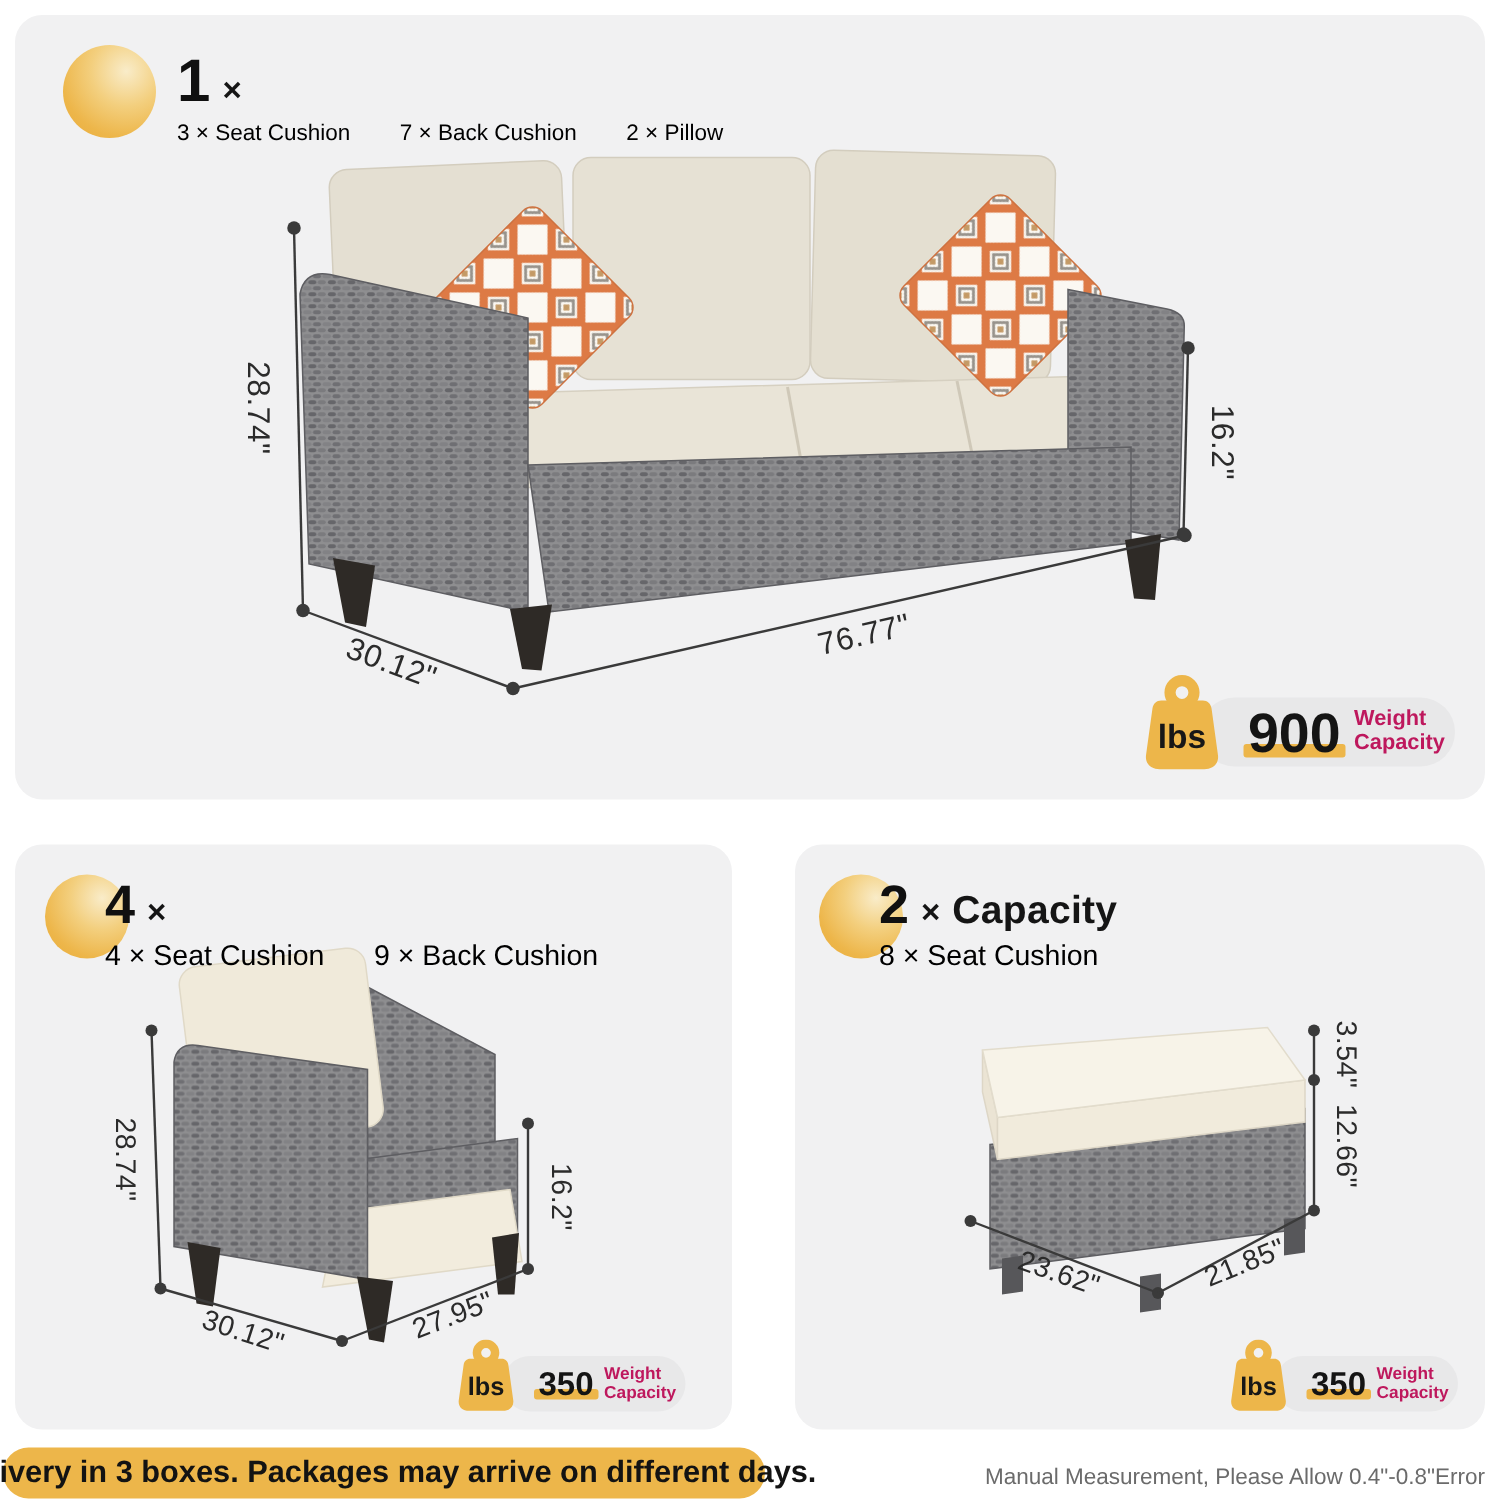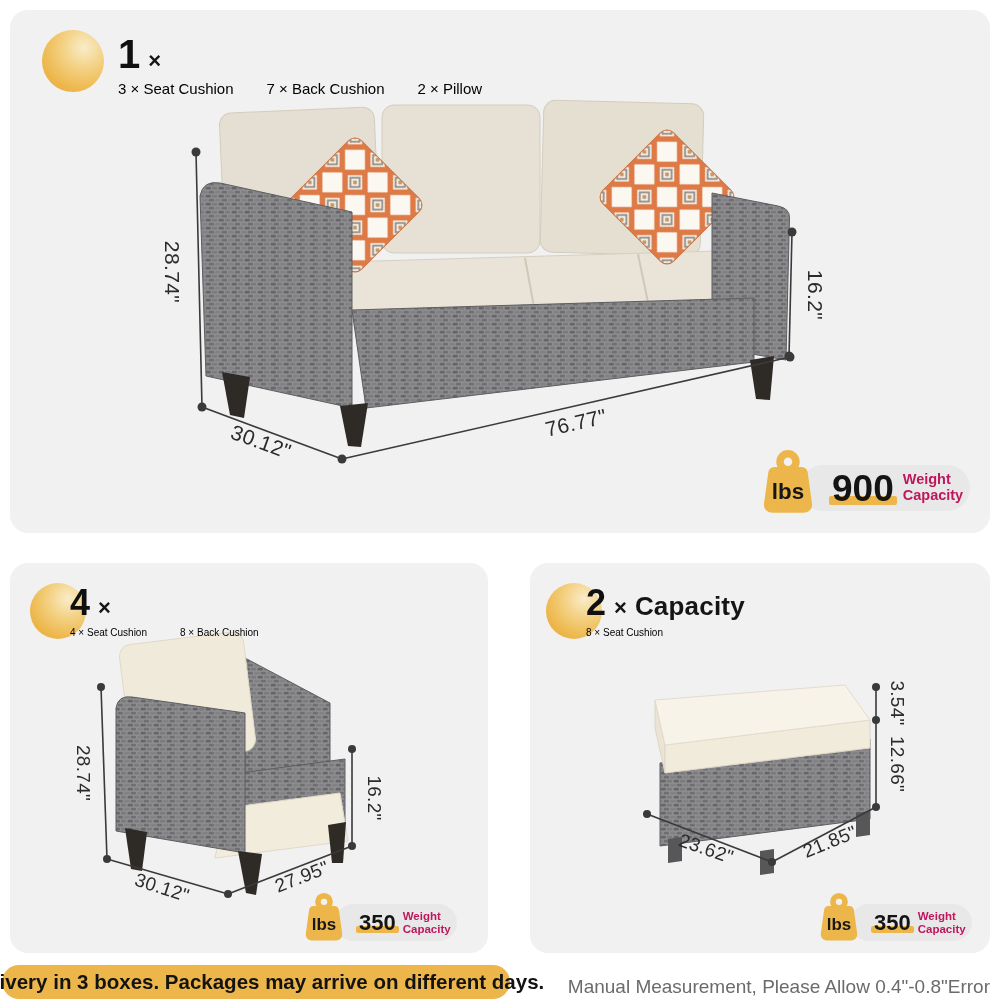--- a/index.html
+++ b/index.html
@@ -23,21 +23,21 @@
   .panel-chair .qty-circle,.panel-ottoman .qty-circle{left:-10px;top:-2px;width:56px;height:56px;}
   .head-text{position:relative;padding-left:66px;}
   .panel-chair .head-text,.panel-ottoman .head-text{padding-left:30px;}
   .title-row{display:flex;align-items:baseline;gap:8px;line-height:1;}
   .qty{font-size:40px;font-weight:800;color:#101010;}
   .times{font-size:22px;font-weight:700;}
   .ptitle{font-size:28px;font-weight:700;letter-spacing:.2px;}
   .panel-chair .qty,.panel-ottoman .qty{font-size:36px;}
   .panel-chair .ptitle,.panel-ottoman .ptitle{font-size:26px;}
   .includes{display:flex;gap:33px;margin-top:6px;font-size:15px;color:#000000;}
-  .panel-chair .includes,.panel-ottoman .includes{font-size:10px;}
+  .panel-chair .includes,.panel-ottoman .includes{font-size:19px;}
 
   
   .badge{position:absolute;z-index:3;}
   .badge .pill{position:absolute;background:#E8E8E9;display:flex;align-items:center;}
   .badge .kettle{position:absolute;left:0;top:0;}
   .badge .value{position:relative;z-index:0;font-weight:800;color:#141414;line-height:1;}
   .badge .value::after{content:"";position:absolute;z-index:-1;left:-3px;right:-3px;bottom:2px;
       height:9px;background:#EDB64A;border-radius:2px;}
   .badge .caption{font-weight:700;line-height:1.08;color:#be185d;}
   .badge-sofa{left:750px;top:440px;width:212px;height:78px;}
@@ -55,21 +55,21 @@
   
   .dim{font-size:21px;fill:#2B2B2B;letter-spacing:.4px;}
   .dim-s{font-size:19px;fill:#2B2B2B;letter-spacing:.3px;}
   .dline{stroke:#3A3A3A;stroke-width:1.6;}
   .ddot{fill:#3A3A3A;}
 
   
   .delivery-pill{position:absolute;left:2px;top:965px;width:508px;height:34px;background:#EDB64A;
      border-radius:17px;display:flex;align-items:center;justify-content:center;
      font-size:20.5px;font-weight:bold;color:#131313;white-space:nowrap;}
-  .measure-note{position:absolute;right:10px;top:976px;font-size:19px;color:#6B6B6B;}
+  .measure-note{position:absolute;right:10px;top:976px;font-size:15px;color:#6B6B6B;}
 </style>
 </head>
 <body>
 
 <div class="page">
 
   <div class="panel panel-sofa">
     <div class="head">
       <div class="qty-circle"></div>
       <div class="head-text">
@@ -169,21 +169,21 @@
   <div class="panel panel-chair">
     <div class="head">
       <div class="qty-circle"></div>
       <div class="head-text">
         <div class="title-row">
           <span class="qty">4</span>
           <span class="times">×</span>
         </div>
         <div class="includes">
           <span>4 × Seat Cushion</span>
-          <span>8 × Back Cushion</span>
+          <span>9 × Back Cushion</span>
         </div>
       </div>
     </div>
 
     <svg class="scene" width="478" height="390" viewBox="0 0 478 390">
       <defs>
         <pattern id="wkB" width="13" height="8" patternUnits="userSpaceOnUse">
           <rect width="13" height="8" fill="#8E8E90"></rect>
           <rect x="0.6" y="0.8" width="5.3" height="2.7" rx="1.35" fill="#66666A"></rect>
           <rect x="6.9" y="0.8" width="5.3" height="2.7" rx="1.35" fill="#7B7B7E"></rect>

